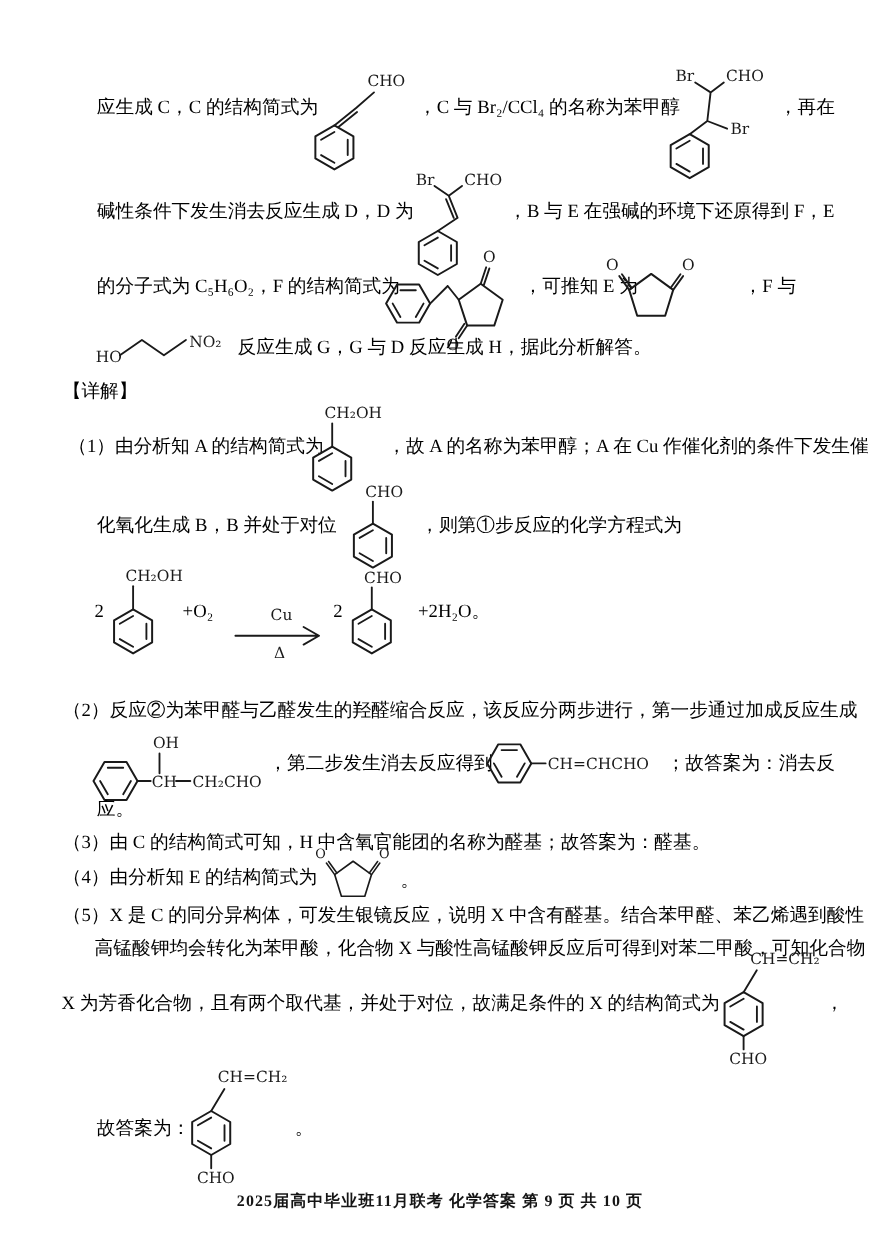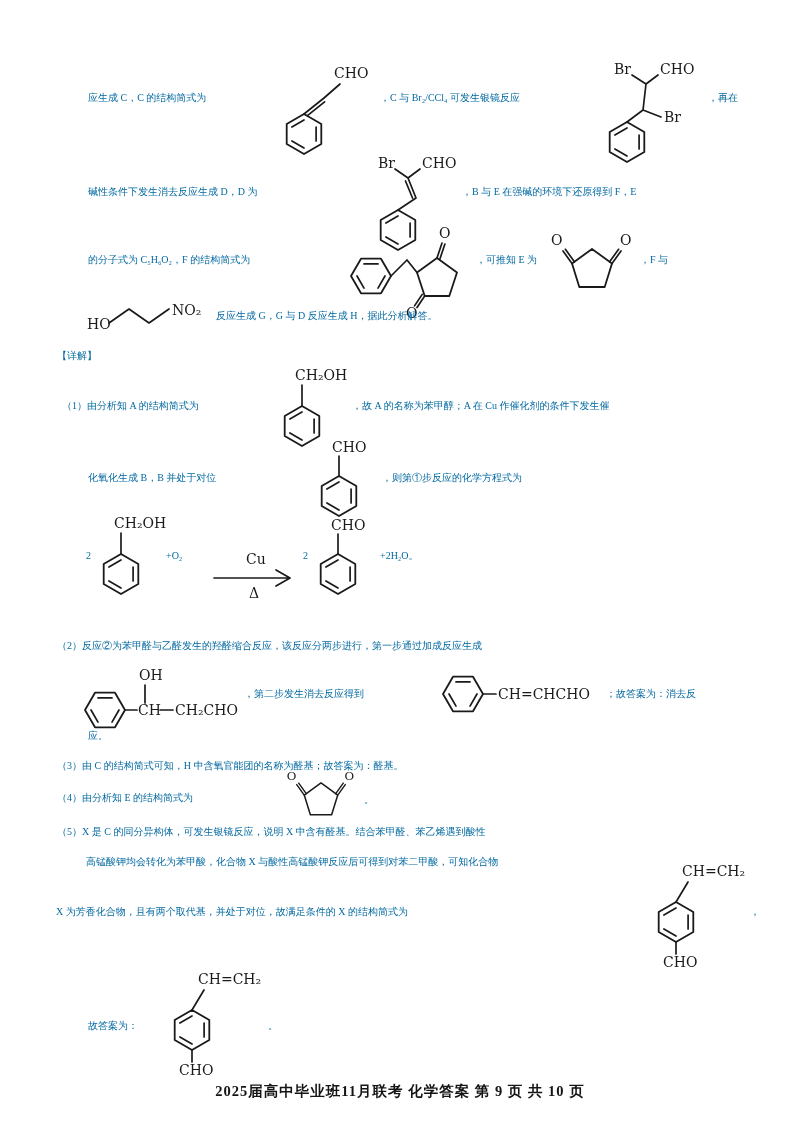--- a/index.html
+++ b/index.html
@@ -4,21 +4,21 @@
 <style>
   * { margin:0; padding:0; box-sizing:border-box; }
   html,body { background:#ffffff; }
   body {
     width:800px; height:1131px; position:relative; overflow:hidden;
     font-family:"Liberation Serif","DejaVu Serif",serif;
     color:#151515;
   }
   .t {
     position:absolute; white-space:nowrap;
-    font-size:10px; line-height:20px; color:#0369a1;
+    font-size:17px; line-height:20px; color:#000000;
   }
   .bold { font-weight:normal; }
   .struct { position:absolute; }
   svg { display:block; overflow:visible; }
   .bond { stroke:#1a1a1a; stroke-width:1.7; fill:none; stroke-linecap:round; stroke-linejoin:round; }
   .ring { stroke:#1a1a1a; stroke-width:1.8; fill:none; stroke-linejoin:round; }
   svg text {
     font-family:"DejaVu Serif","Liberation Serif",serif;
     fill:#1a1a1a; font-size:14px;
   }
@@ -34,21 +34,21 @@
 
 <div class="struct" style="left:278px;top:60px">
   <svg width="98" height="104" viewBox="0 0 98 104">
     <path class="ring" d="M26,54 L43.3,64 L43.3,84 L26,94 L8.7,84 L8.7,64 Z"></path>
     <path class="bond" d="M38.1,67 L38.1,81 M26,88 L13.9,81 M13.9,67 L26,60"></path>
     <path class="bond" d="M26,54 L46,38 M29.4,55.6 L46.6,41.8 M46,38 L62,24"></path>
     <text x="56" y="18" font-size="15">CHO</text>
   </svg>
 </div>
 
-<span class="t" style="left:380px;top:88px">，C 与 Br₂/CCl₄ 可发生银镜反应</span>
+<span class="t" style="left:380px;top:88px">，C 与 Br₂/CCl₄ 的名称为苯甲醇</span>
 
 <div class="struct" style="left:600px;top:56px">
   <svg width="103" height="110" viewBox="0 0 103 110">
     <text x="14" y="18" font-size="15">Br</text>
     <text x="60" y="18" font-size="15">CHO</text>
     <text x="64" y="66" font-size="15">Br</text>
     <path class="bond" d="M46,28 L32,19 M46,28 L58,19 M46,28 L43,54 M43,54 L61,61 M43,54 L27,66"></path>
     <path class="ring" d="M27,66 L44.3,76 L44.3,96 L27,106 L9.7,96 L9.7,76 Z"></path>
     <path class="bond" d="M39.1,79 L39.1,93 M27,100 L14.9,93 M14.9,79 L27,72"></path>
   </svg>
@@ -90,21 +90,21 @@
 <div class="struct" style="left:548px;top:224px">
   <svg width="88" height="80" viewBox="0 0 88 80">
     <path class="ring" d="M44,25 L64,39.5 L56.7,63 L31.3,63 L24,39.5 Z"></path>
     <path class="bond" d="M24,39.5 L15,27 M26.4,37.8 L17.4,25.3"></path>
     <text x="3" y="21" font-size="14">O</text>
     <path class="bond" d="M64,39.5 L73,27 M61.6,37.8 L70.6,25.3"></path>
     <text x="72" y="21" font-size="14">O</text>
   </svg>
 </div>
 
-<span class="t" style="left:640px;top:250px">，F 与</span>
+<span class="t" style="left:676px;top:250px">，F 与</span>
 
 <div class="struct" style="left:85px;top:296px">
   <svg width="128" height="40" viewBox="0 0 128 40">
     <text x="2" y="33" font-size="15">HO</text>
     <path class="bond" d="M24,27 L44,13 L64,27 L84,13"></path>
     <text x="87" y="19" font-size="15">NO₂</text>
   </svg>
 </div>
 
 <span class="t" style="left:216px;top:306px">反应生成 G，G 与 D 反应生成 H，据此分析解答。</span>

